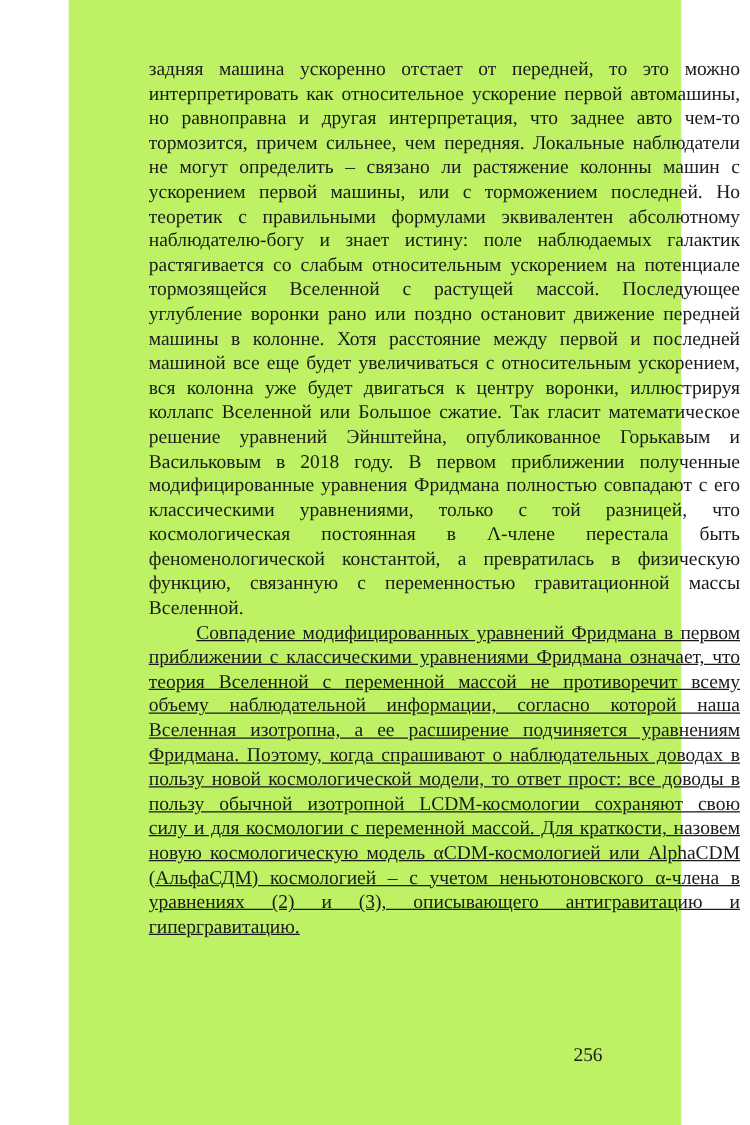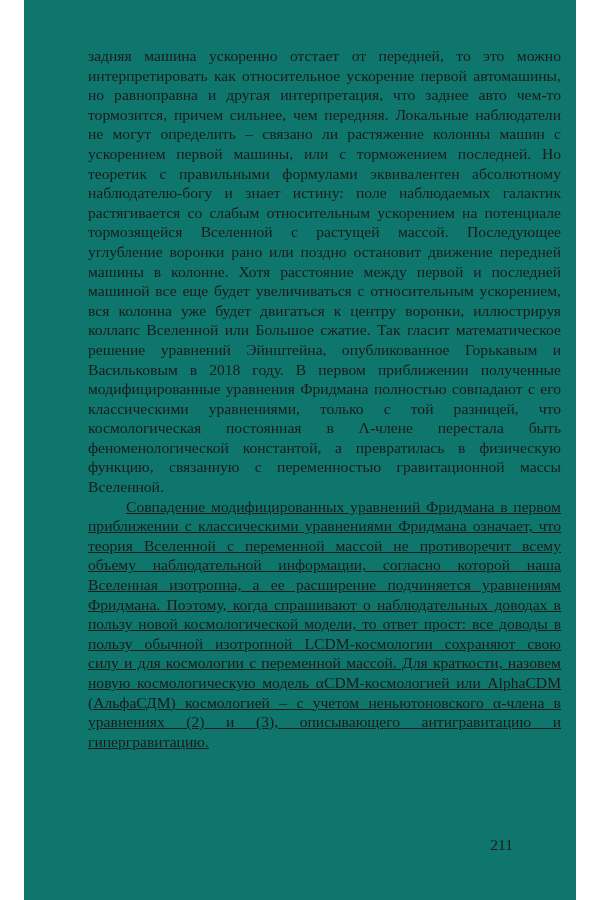--- a/index.html
+++ b/index.html
@@ -2,24 +2,24 @@
 <html><head>
 <meta charset="utf-8">
 <style>
   html, body {
     margin: 0;
     padding: 0;
     background: #ffffff;
   }
   .page {
     position: relative;
-    width: 552px;
+    width: 490px;
     height: 900px;
     margin: 0 auto;
-    background: #0f766e;
+    background: #bef264;
     box-sizing: border-box;
     padding: 46px 63px 0 64px;
     font-family: "Liberation Serif", "DejaVu Serif", serif;
     color: #1a1a1a;
   }
   .text-block {
     width: 473px;
   }
   .para {
     margin: 0;
@@ -42,14 +42,14 @@
   }
 </style>
 </head>
 <body>
 
 <div class="page">
   <div class="text-block">
     <p class="para">задняя машина ускоренно отстает от передней, то это можно интерпретировать как относительное ускорение первой автомашины, но равноправна и другая интерпретация, что заднее авто чем-то тормозится, причем сильнее, чем передняя. Локальные наблюдатели не могут определить – связано ли растяжение колонны машин с ускорением первой машины, или с торможением последней. Но теоретик с правильными формулами эквивалентен абсолютному наблюдателю-богу и знает истину: поле наблюдаемых галактик растягивается со слабым относительным ускорением на потенциале тормозящейся Вселенной с растущей массой. Последующее углубление воронки рано или поздно остановит движение передней машины в колонне. Хотя расстояние между первой и последней машиной все еще будет увеличиваться с относительным ускорением, вся колонна уже будет двигаться к центру воронки, иллюстрируя коллапс Вселенной или Большое сжатие. Так гласит математическое решение уравнений Эйнштейна, опубликованное Горькавым и Васильковым в 2018 году. В первом приближении полученные модифицированные уравнения Фридмана полностью совпадают с его классическими уравнениями, только с той разницей, что космологическая постоянная в Λ-члене перестала быть феноменологической константой, а превратилась в физическую функцию, связанную с переменностью гравитационной массы Вселенной.</p>
     <p class="para indented">Совпадение модифицированных уравнений Фридмана в первом приближении с классическими уравнениями Фридмана означает, что теория Вселенной с переменной массой не противоречит всему объему наблюдательной информации, согласно которой наша Вселенная изотропна, а ее расширение подчиняется уравнениям Фридмана. Поэтому, когда спрашивают о наблюдательных доводах в пользу новой космологической модели, то ответ прост: все доводы в пользу обычной изотропной LCDM-космологии сохраняют свою силу и для космологии с переменной массой. Для краткости, назовем новую космологическую модель αCDM-космологией или AlphaCDM (АльфаСДМ) космологией – с учетом неньютоновского α-члена в уравнениях (2) и (3), описывающего антигравитацию и гипергравитацию.</p>
   </div>
-  <div class="page-number">211</div>
+  <div class="page-number">256</div>
 </div>
 
 </body></html>

